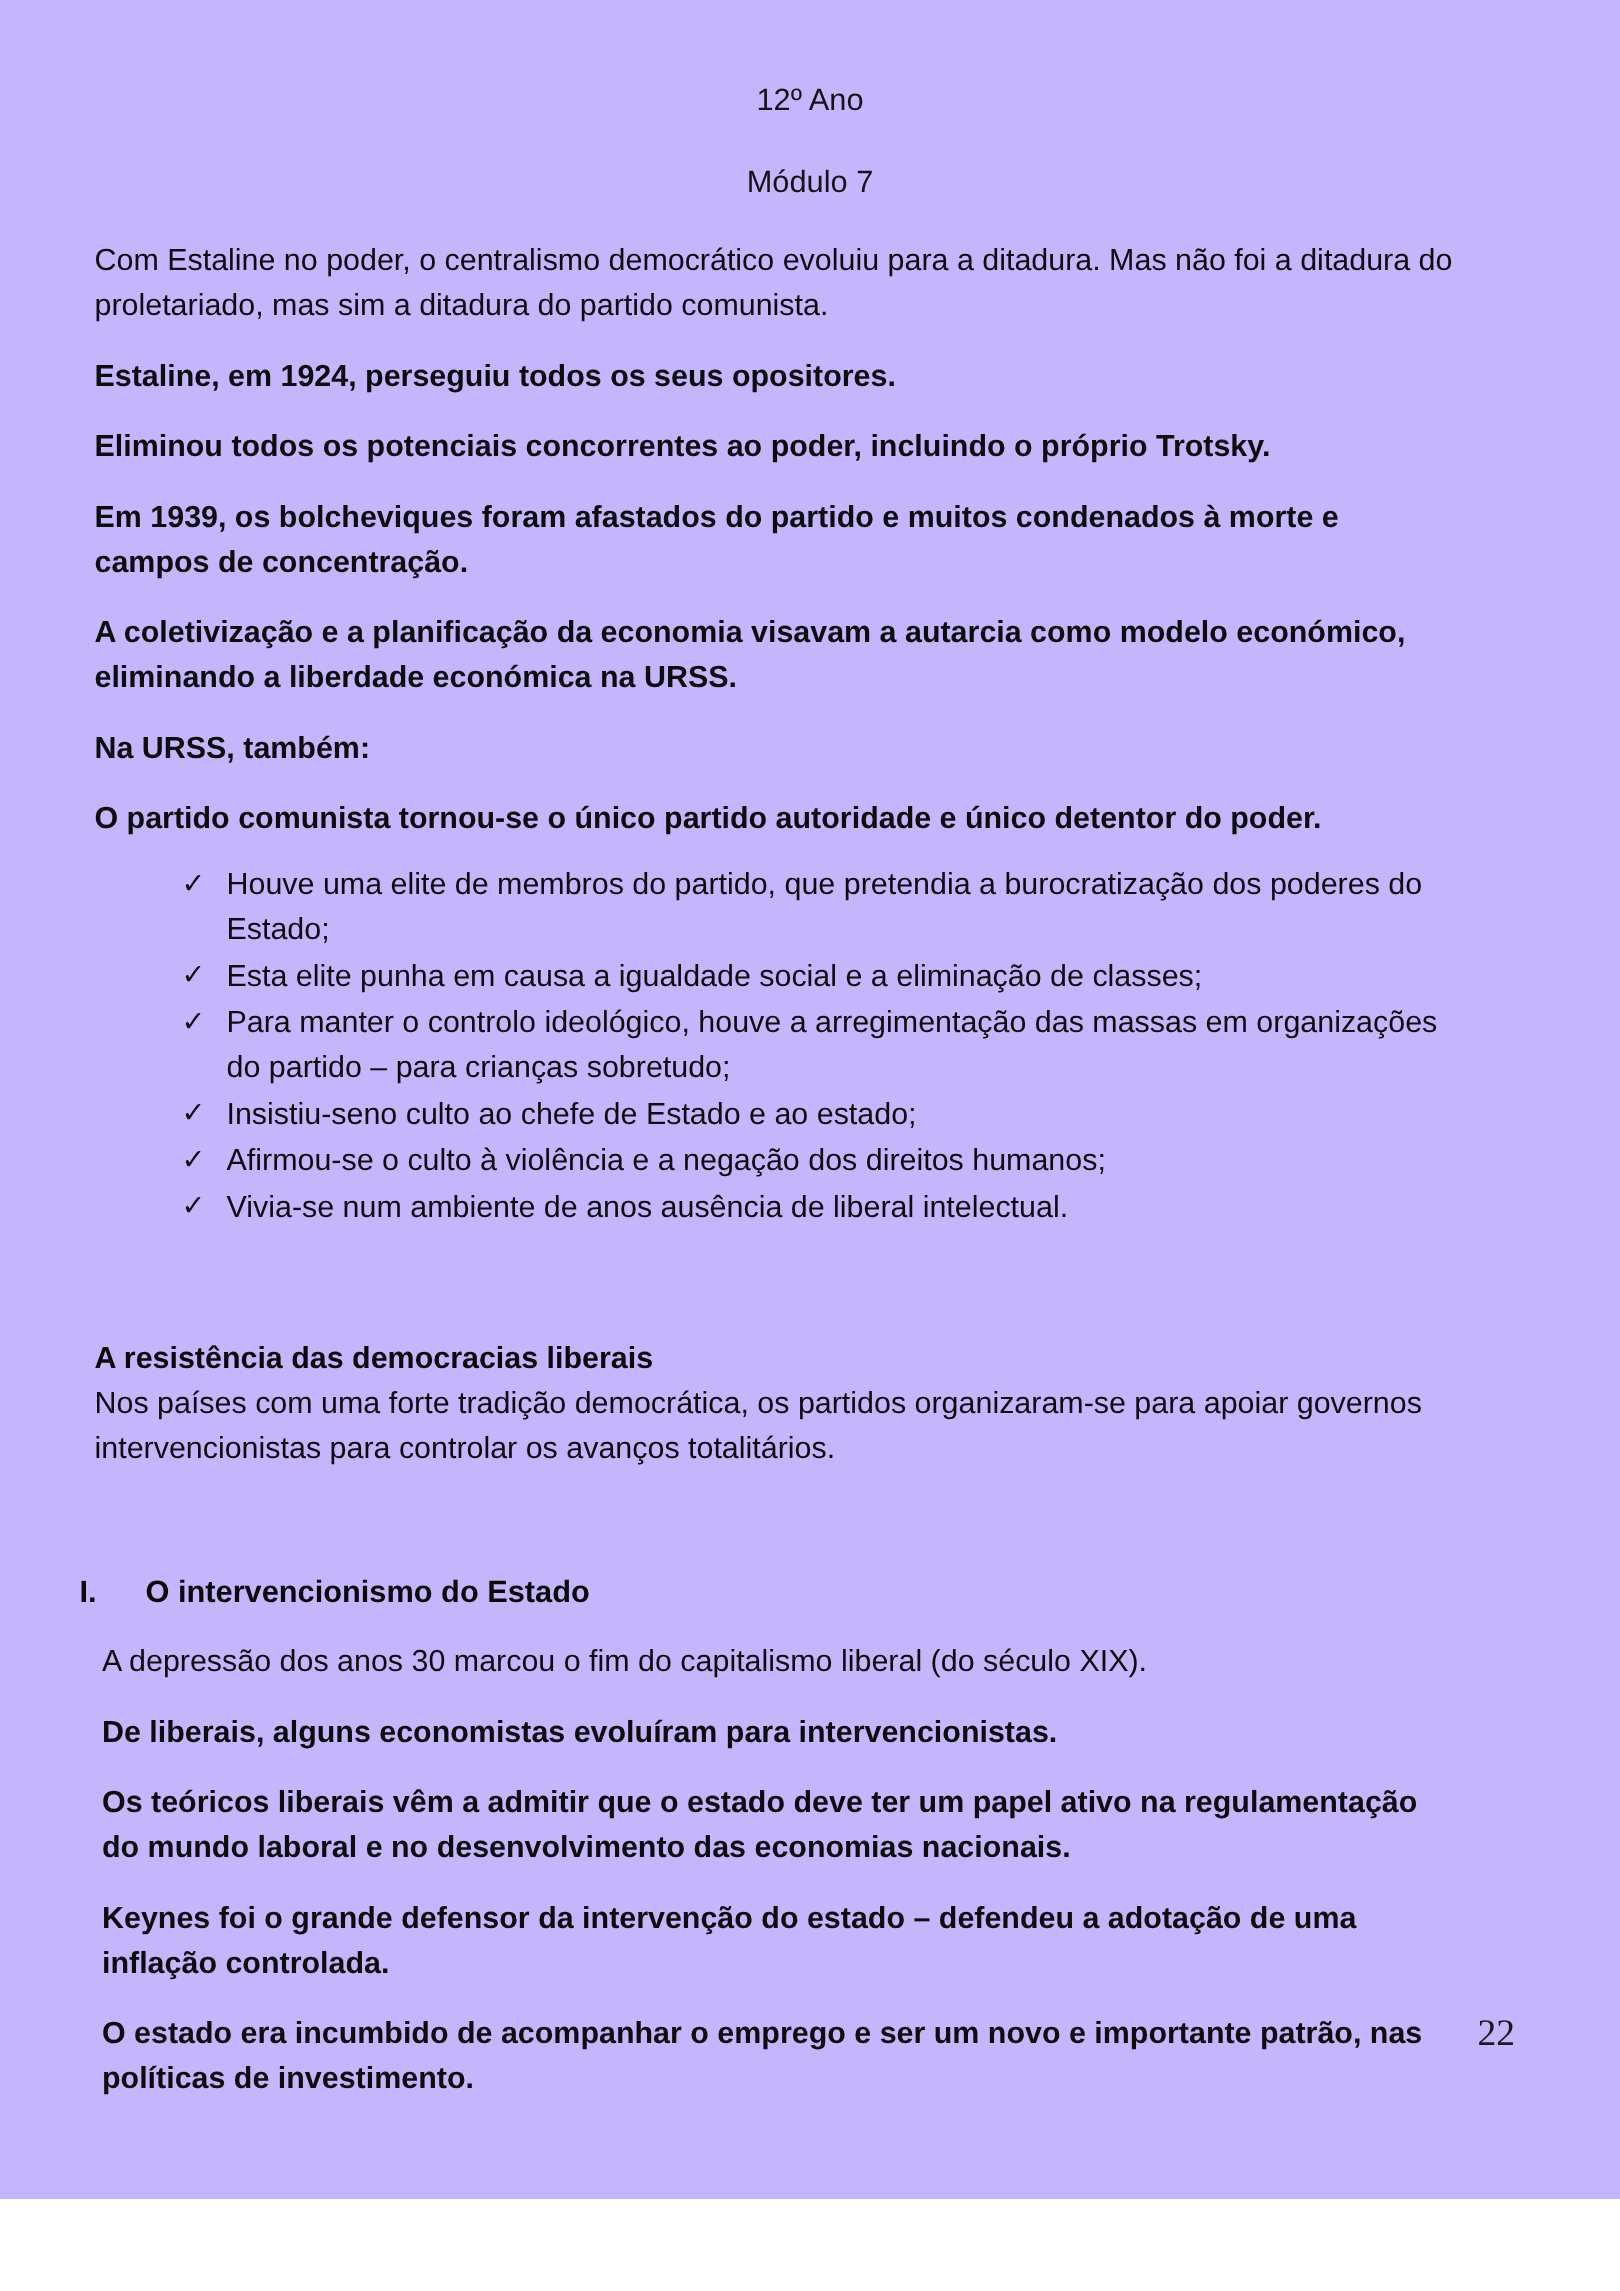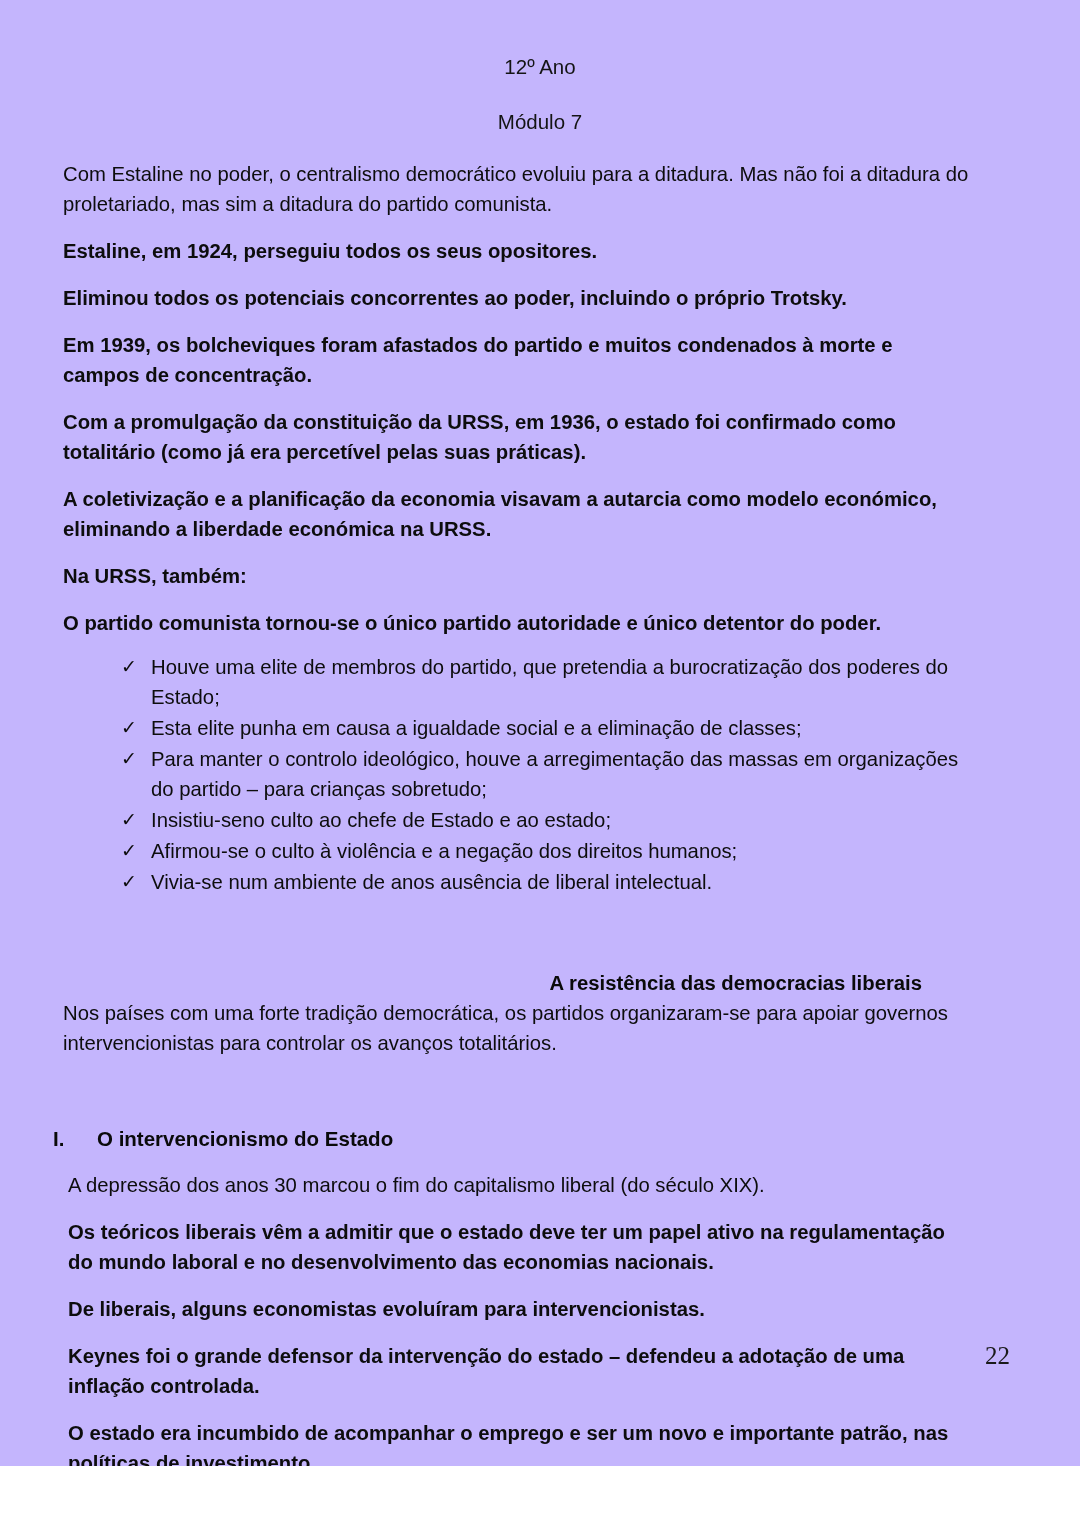--- a/index.html
+++ b/index.html
@@ -74,21 +74,21 @@
     top: 0;
     font-size: 19px;
     line-height: 30px;
     color: #0d0d0d;
   }
 
   
   .center-heading {
     margin: 0;
     padding-top: 70px;
-    text-align: right;
+    text-align: left;
     font-size: 20.3px;
     font-weight: bold;
     line-height: 30px;
     color: #0a0a0a;
     
     padding-right: 48px;
   }
   .after-heading {
     margin-top: 18px;
   }
@@ -136,21 +136,20 @@
     <div class="line">12º Ano</div>
     <div class="line second">Módulo 7</div>
   </div>
 
   <div class="content">
 
     <p class="para">Com Estaline no poder, o centralismo democrático evoluiu para a ditadura. Mas não foi a ditadura do proletariado, mas sim a ditadura do partido comunista.</p>
     <p class="para">Estaline, em 1924, perseguiu todos os seus opositores.</p>
     <p class="para">Eliminou todos os potenciais concorrentes ao poder, incluindo o próprio Trotsky.</p>
     <p class="para">Em 1939, os bolcheviques foram afastados do partido e muitos condenados à morte e campos de concentração.</p>
-    <p class="para">Com a promulgação da constituição da URSS, em 1936, o estado foi confirmado como totalitário (como já era percetível pelas suas práticas).</p>
     <p class="para">A coletivização e a planificação da economia visavam a autarcia como modelo económico, eliminando a liberdade económica na URSS.</p>
     <p class="para">Na URSS, também:</p>
     <p class="para">O partido comunista tornou-se o único partido autoridade e único detentor do poder.</p>
 
     <ul class="check-list">
       <li>
         <span class="tick">✓</span>
         <span>Houve uma elite de membros do partido, que pretendia a burocratização dos poderes do Estado;</span>
       </li>
       <li>
@@ -179,22 +178,22 @@
 
     <p class="para after-heading">Nos países com uma forte tradição democrática, os partidos organizaram-se para apoiar governos intervencionistas para controlar os avanços totalitários.</p>
 
     <h3 class="section-heading">
       <span class="numeral">I.</span>
       <span class="heading-text">O intervencionismo do Estado</span>
     </h3>
 
     <div class="section-body">
       <p class="para">A depressão dos anos 30 marcou o fim do capitalismo liberal (do século XIX).</p>
+      <p class="para">De liberais, alguns economistas evoluíram para intervencionistas.</p>
       <p class="para">Os teóricos liberais vêm a admitir que o estado deve ter um papel ativo na regulamentação do mundo laboral e no desenvolvimento das economias nacionais.</p>
-      <p class="para">De liberais, alguns economistas evoluíram para intervencionistas.</p>
       <p class="para">Keynes foi o grande defensor da intervenção do estado – defendeu a adotação de uma inflação controlada.</p>
       <p class="para">O estado era incumbido de acompanhar o emprego e ser um novo e importante patrão, nas políticas de investimento.</p>
     </div>
 
   </div>
 
   <div class="page-number">22</div>
 
 </div>
 

